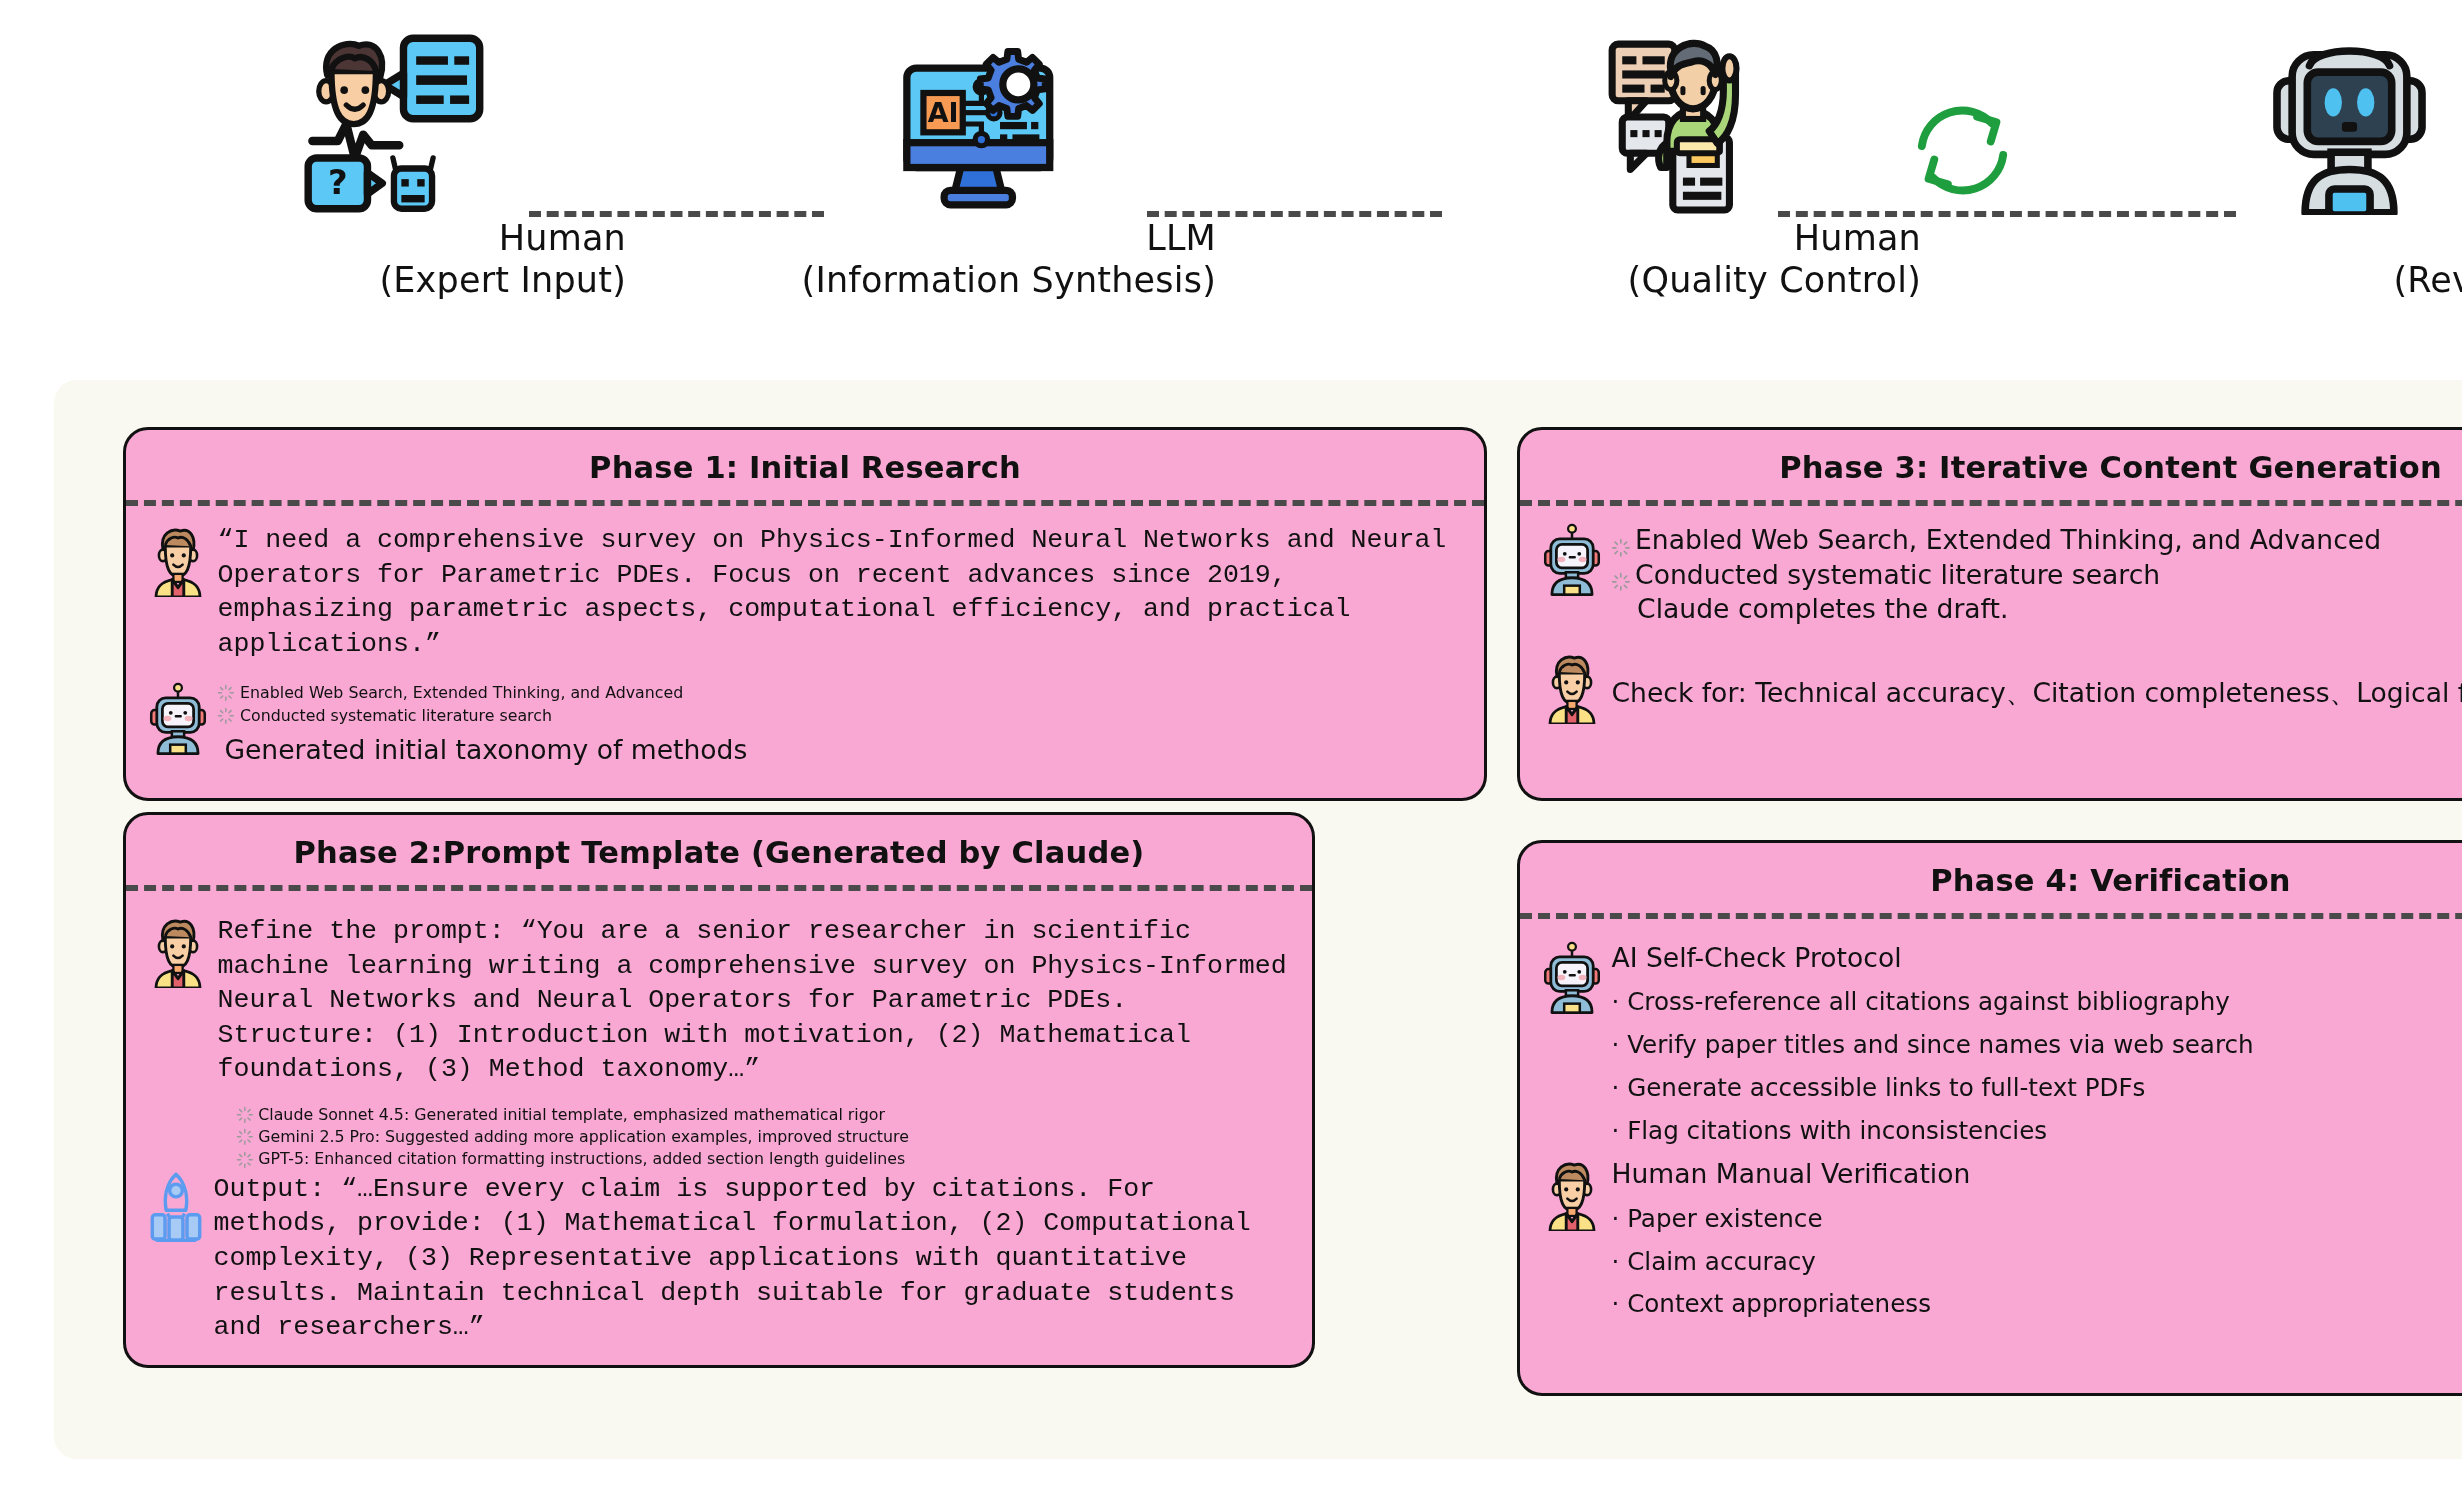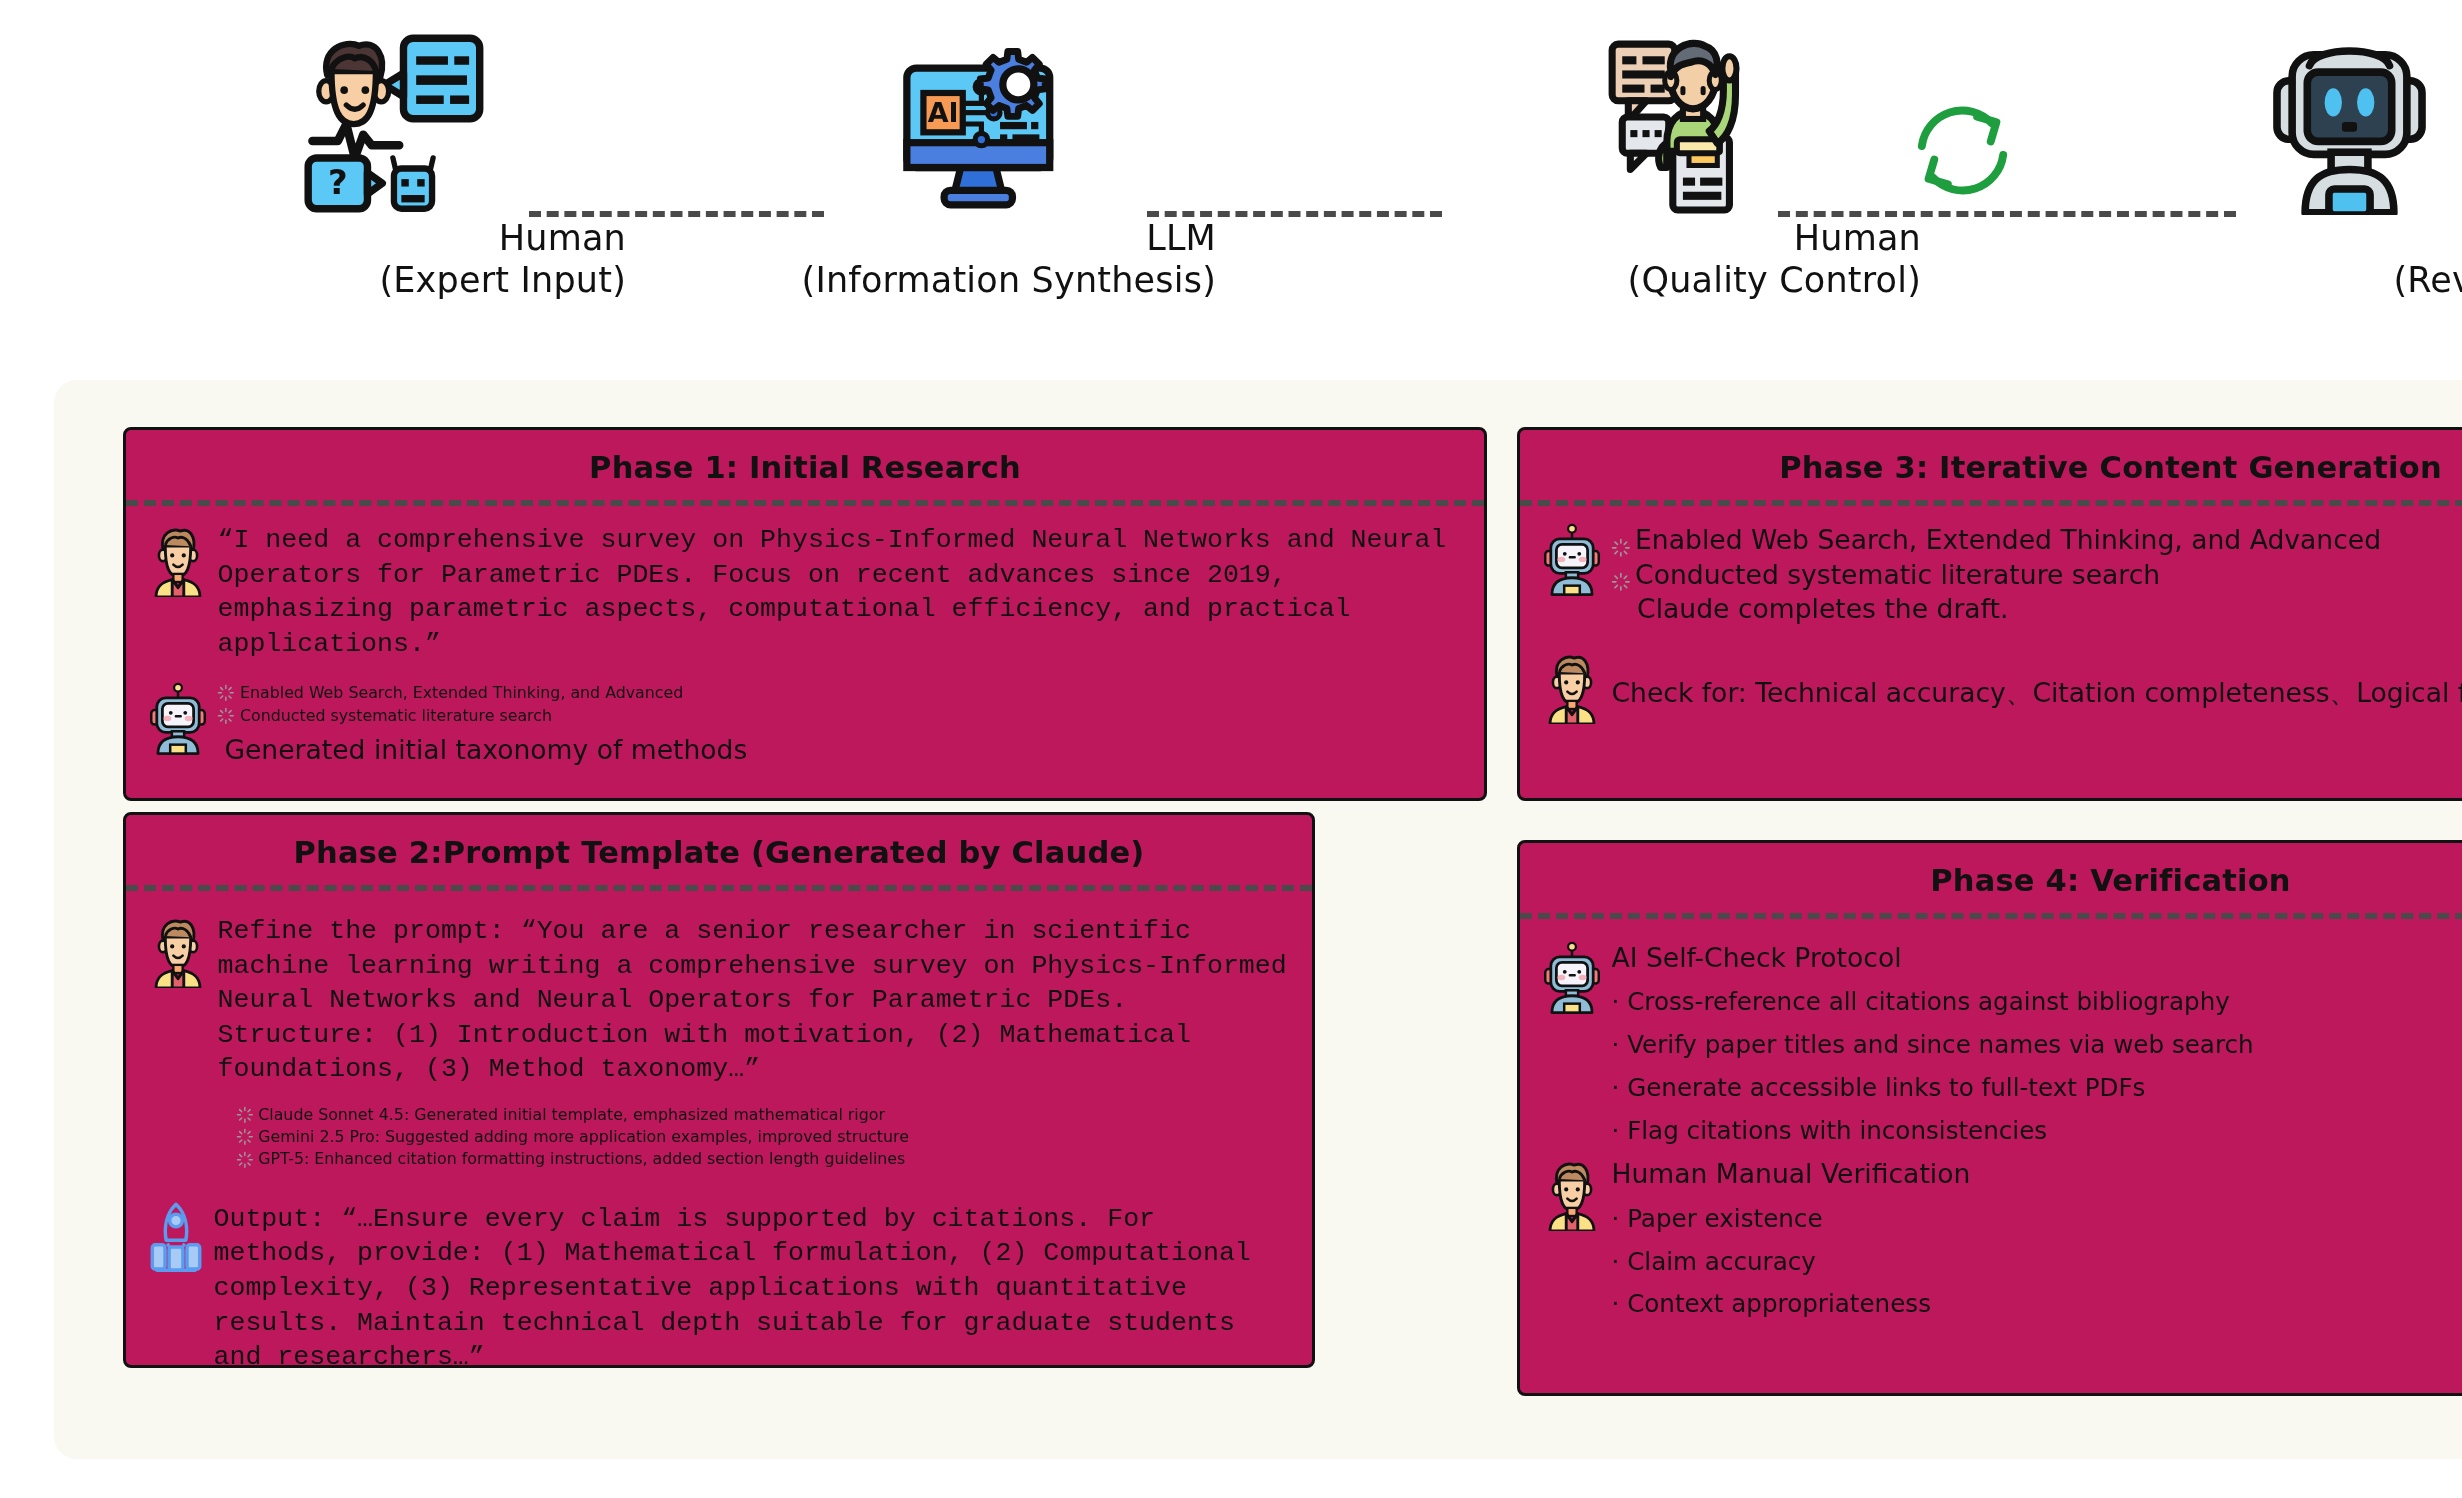--- a/index.html
+++ b/index.html
@@ -88,23 +88,23 @@
     position: absolute;
     left: 54px; top: 380px;
     width: 2723px; height: 1079px;
     background: #f9f8f1;
     border-radius: 22.7px;
   }
 
   
   .panel {
     position: absolute;
-    background: #be185d;
+    background: #f9a8d4;
     border: 3.4px solid #111111;
-    border-radius: 8px;
+    border-radius: 25px;
     overflow: hidden;
   }
   .panel-p1 { left: 123px;  top: 427px;  width: 1364px; height: 374px; }
   .panel-p2 { left: 123px;  top: 812px; width: 1192px; height: 556px; }
   .panel-p3 { left: 1517px; top: 427px;  width: 1187px; height: 374px; }
   .panel-p4 { left: 1517px; top: 840px; width: 1187px; height: 556px; }
 
   .panel-title {
     font-family: "DejaVu Sans", sans-serif;
     font-size: 30.5px;
@@ -511,21 +511,21 @@
                   <line x1="4.9" y1="19.1" x2="7.8" y2="16.2"></line>
                 <line x1="2" y1="12" x2="6" y2="12"></line>
                   <line x1="4.9" y1="4.9" x2="7.8" y2="7.8"></line>
               </g>
             </svg>
           </span>
           <span>GPT-5: Enhanced citation formatting instructions, added section length guidelines</span>
         </div>
       </div>
 
-      <div class="avatar-row" style="margin-top:31px;">
+      <div class="avatar-row" style="margin-top:1px;">
         <span class="ic-rk">
           <svg viewBox="0 0 90 128" width="54" height="74">
             <path d="M45 4 C62 20 66 44 62 66 L28 66 C24 44 28 20 45 4 Z" fill="none" stroke="#5b9cf0" stroke-width="6" stroke-linejoin="round"></path>
             <circle cx="45" cy="32" r="11" fill="#a8cbf5" stroke="#5b9cf0" stroke-width="6"></circle>
             <path d="M30 72 L45 96 L60 72" fill="none" stroke="#5b9cf0" stroke-width="6" stroke-linejoin="round"></path>
             <rect x="4" y="74" width="22" height="42" rx="5" fill="#a8cbf5" stroke="#5b9cf0" stroke-width="6"></rect>
             <rect x="64" y="74" width="22" height="42" rx="5" fill="#a8cbf5" stroke="#5b9cf0" stroke-width="6"></rect>
             <rect x="33" y="78" width="24" height="40" rx="5" fill="#a8cbf5" stroke="#5b9cf0" stroke-width="6"></rect>
             <path d="M12 118 L78 118" stroke="#5b9cf0" stroke-width="6" stroke-linecap="round"></path>
           </svg>

